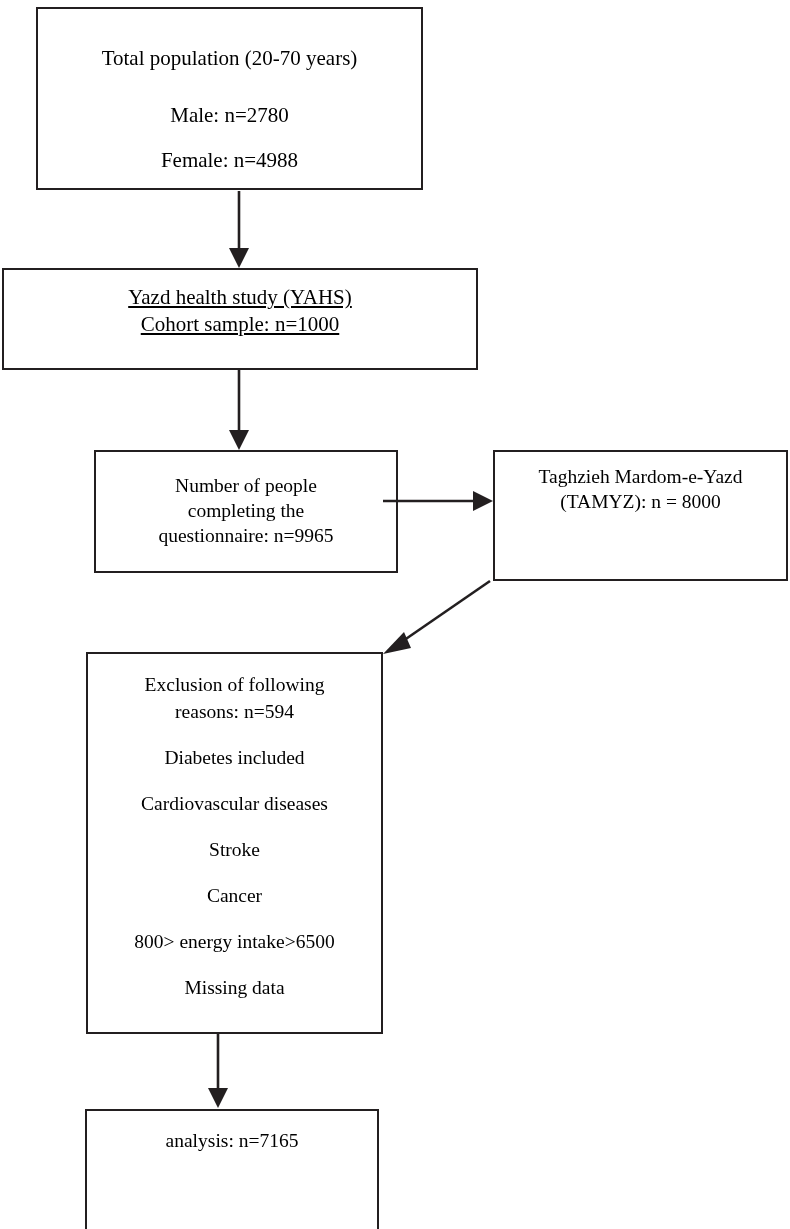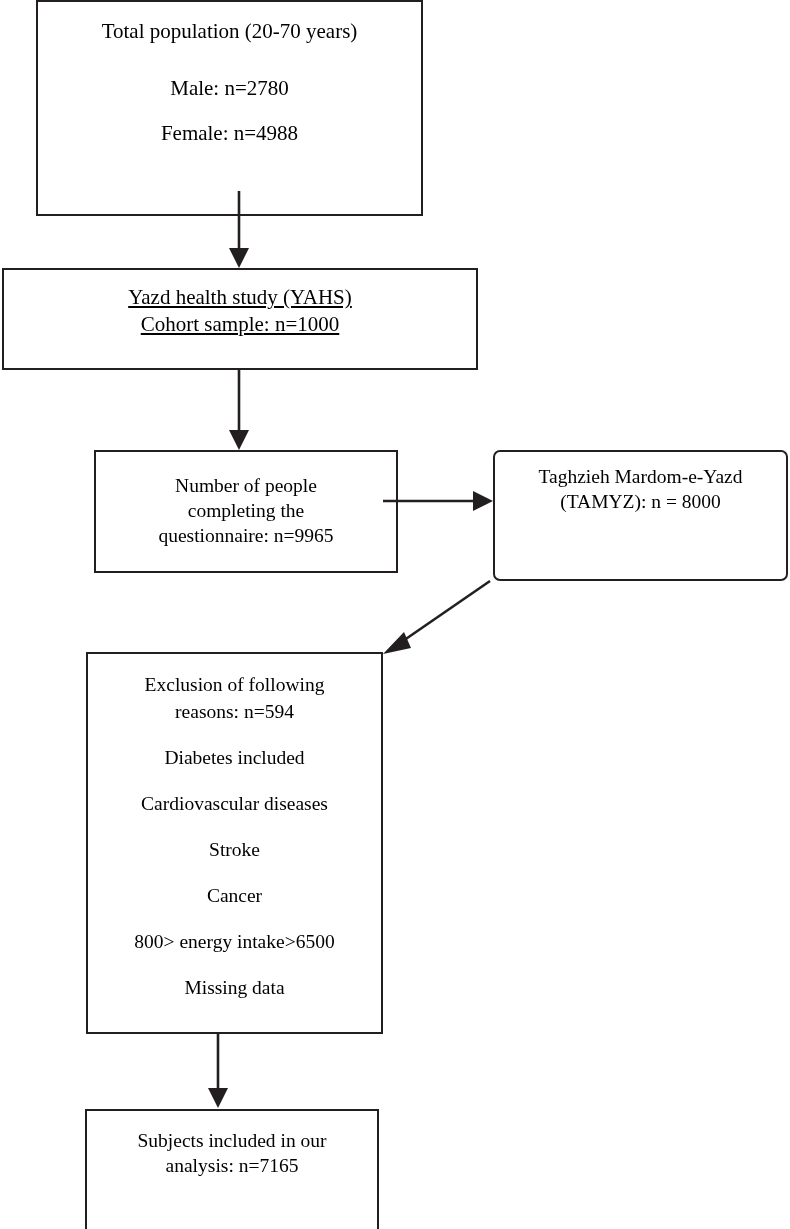--- a/index.html
+++ b/index.html
@@ -29,24 +29,24 @@
     color: #000000;
     line-height: 1.28;
   }
   .node .line {
     display: block;
     white-space: nowrap;
   }
 
   
   #node-total-population {
-    left: 36px;  top: 0;
-    width: 387px; height: 216px;
+    left: 36px;  top: 7px;
+    width: 387px; height: 183px;
     justify-content: flex-start;
-    padding-top: 16px;
+    padding-top: 36px;
     font-size: 21px;
   }
   #node-total-population .gap-lg { height: 30px; }
   #node-total-population .gap-sm { height: 18px; }
 
   
   #node-yahs {
     left: 2px; top: 268px;
     width: 476px; height: 102px;
     justify-content: flex-start;
@@ -63,21 +63,20 @@
     font-size: 19.5px;
   }
 
   
   #node-tamyz {
     left: 493px; top: 450px;
     width: 295px; height: 131px;
     justify-content: flex-start;
     padding-top: 13px;
     font-size: 19.5px;
-    border-radius: 7px;
   }
 
   
   #node-exclusions {
     left: 86px; top: 652px;
     width: 297px; height: 382px;
     justify-content: flex-start;
     padding-top: 19px;
     font-size: 19.5px;
   }
@@ -133,21 +132,20 @@
     <span class="line">reasons: n=594</span>
     <span class="line">Diabetes included</span>
     <span class="line">Cardiovascular diseases</span>
     <span class="line">Stroke</span>
     <span class="line">Cancer</span>
     <span class="line">800&gt; energy intake&gt;6500</span>
     <span class="line">Missing data</span>
   </div>
 
   <div class="node" id="node-included">
-    <span class="line">Subjects included in our</span>
     <span class="line">analysis: n=7165</span>
   </div>
 
   <svg class="connector" style="left:0;top:0;width:790px;height:1229px;position:absolute;pointer-events:none;">
 
     <line class="conn-line" x1="239" y1="191" x2="239" y2="252"></line>
     <polygon class="conn-head" points="239,268 229,248 249,248"></polygon>
 
     <line class="conn-line" x1="239" y1="370" x2="239" y2="434"></line>
     <polygon class="conn-head" points="239,450 229,430 249,430"></polygon>

